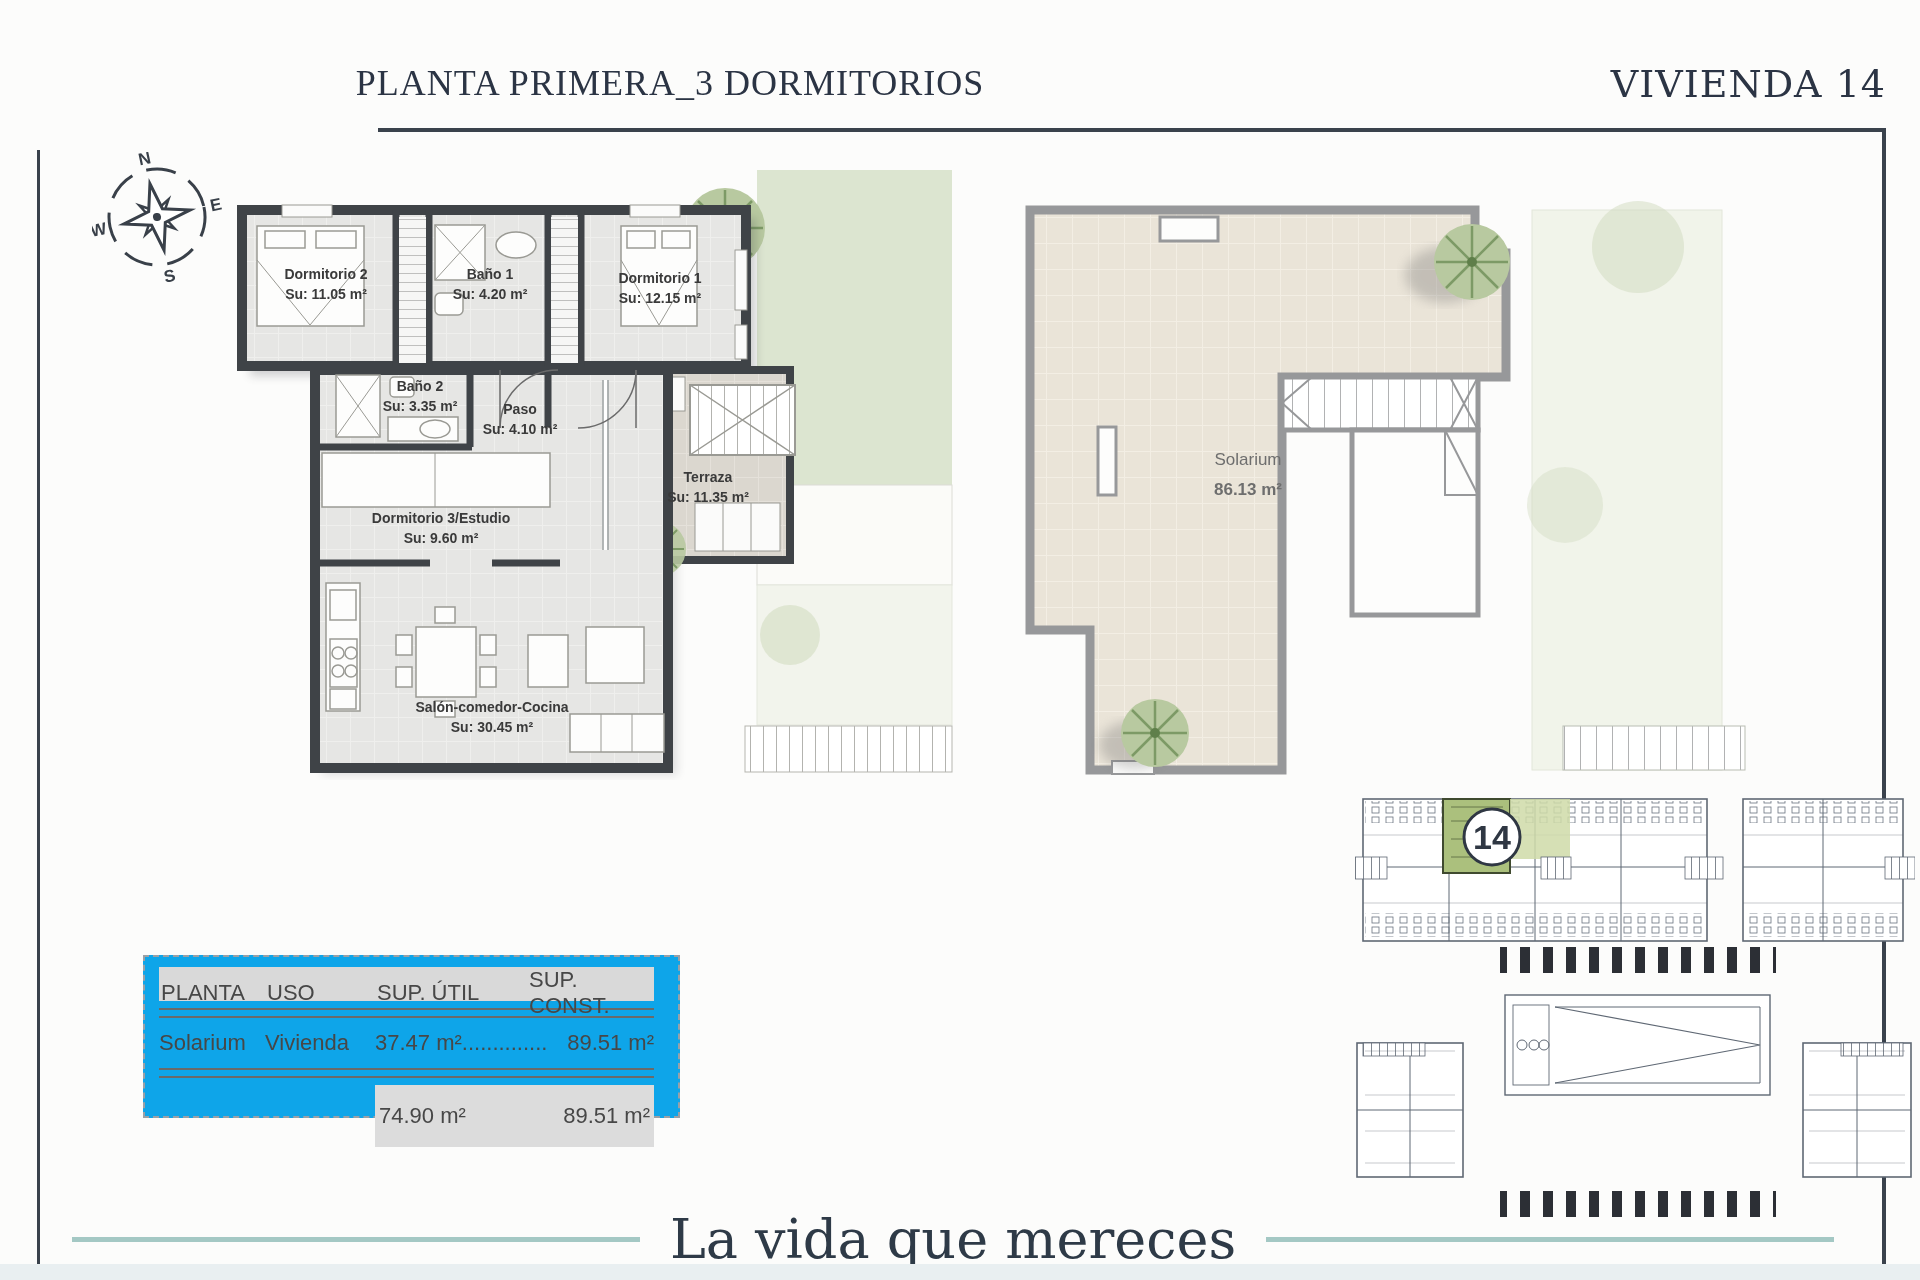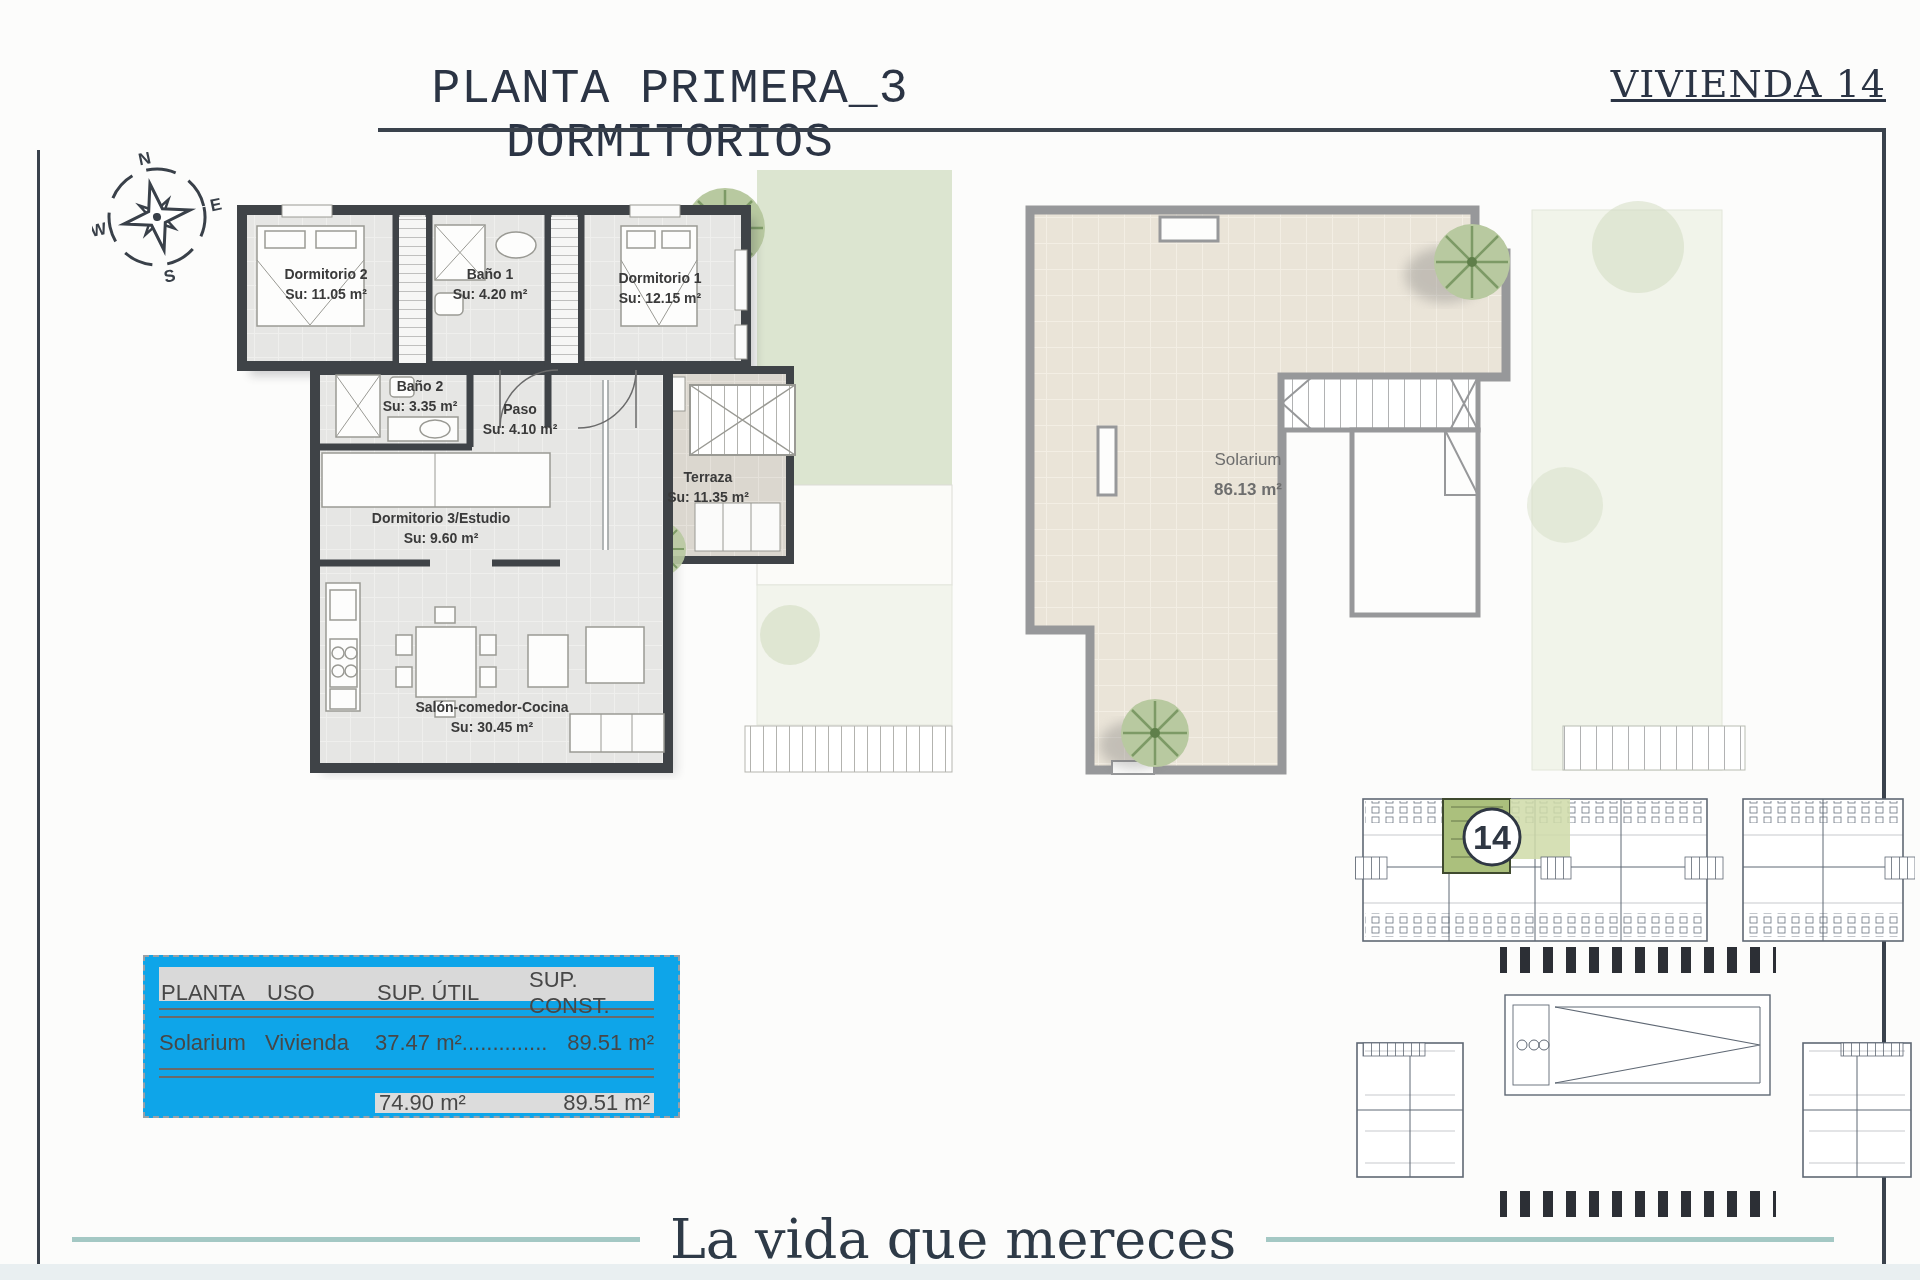--- a/index.html
+++ b/index.html
@@ -1,36 +1,36 @@
 <!DOCTYPE html>
 <html><head>
 <meta charset="utf-8">
 <style>
   html,body{margin:0;padding:0;background:#ffffff;}
   #page{position:relative;width:1920px;height:1280px;background:#fcfcfb;overflow:hidden;
         font-family:"Liberation Sans",sans-serif;}
   .abs{position:absolute;}
   
   .main-title{left:340px;top:62px;width:660px;text-align:center;
-    font-family:Liberation Mono, monospace;font-size:48px;letter-spacing:1px;color:#2b3444;}
+    font-family:Liberation Serif, serif;font-size:36px;letter-spacing:1px;color:#2b3444;}
   .unit-title{right:34px;top:62px;text-align:right;
-    font-family:"DejaVu Serif",serif;font-size:38px;letter-spacing:1px;color:#2b3444;text-decoration:underline;}
+    font-family:"DejaVu Serif",serif;font-size:38px;letter-spacing:1px;color:#2b3444;}
   .rule-top{left:378px;top:128px;width:1508px;height:4px;background:#3a424c;}
   .rule-right{left:1882px;top:128px;width:4px;height:1152px;background:#3a424c;}
   .rule-left{left:37px;top:150px;width:3px;height:1130px;background:#3a424c;}
   
   .areas{left:143px;top:955px;width:537px;height:163px;border:2px dashed #9aa0a6;background:#0ea5e9;box-sizing:border-box;}
   .areas-inner{position:absolute;left:14px;right:24px;top:10px;}
   .t-grid{display:grid;grid-template-columns:106px 110px 152px 1fr;align-items:center;}
   .t-head{background:#d9d9d9;height:34px;font-size:22px;color:#474747;}
   .t-head>div{padding:0 2px;}
   .t-rule{height:6px;border-top:2px solid #6a6a6a;border-bottom:2px solid #6a6a6a;margin:7px 0;}
   .t-row{height:36px;font-size:22px;color:#474747;}
   .t-tot{height:36px;font-size:22px;color:#474747;}
-  .t-tot .totband{grid-column:3/5;background:#dcdcdc;height:20px;display:flex;align-items:center;justify-content:space-between;padding:0 4px;}
+  .t-tot .totband{grid-column:3/5;background:#dcdcdc;height:38px;display:flex;align-items:center;justify-content:space-between;padding:12px 4px;}
   .al-r{text-align:left;}
   
   .footer{left:72px;top:1206px;width:1762px;height:66px;display:flex;align-items:center;gap:30px;}
   .foot-line{flex:1;height:5px;background:#a4c8c4;}
   .tagline{font-family:"DejaVu Serif",serif;font-size:54px;color:#2e3a47;white-space:nowrap;}
   .bottom-band{left:0;top:1264px;width:1920px;height:16px;background:#e9eff1;}
   svg text{font-family:"Liberation Sans",sans-serif;}
   .roomlbl{font-size:14px;font-weight:bold;fill:#3a3a3a;}
   .sollbl{font-size:17px;fill:#6e6e6e;}
   .sollbl2{font-size:17px;font-weight:bold;fill:#6e6e6e;}

